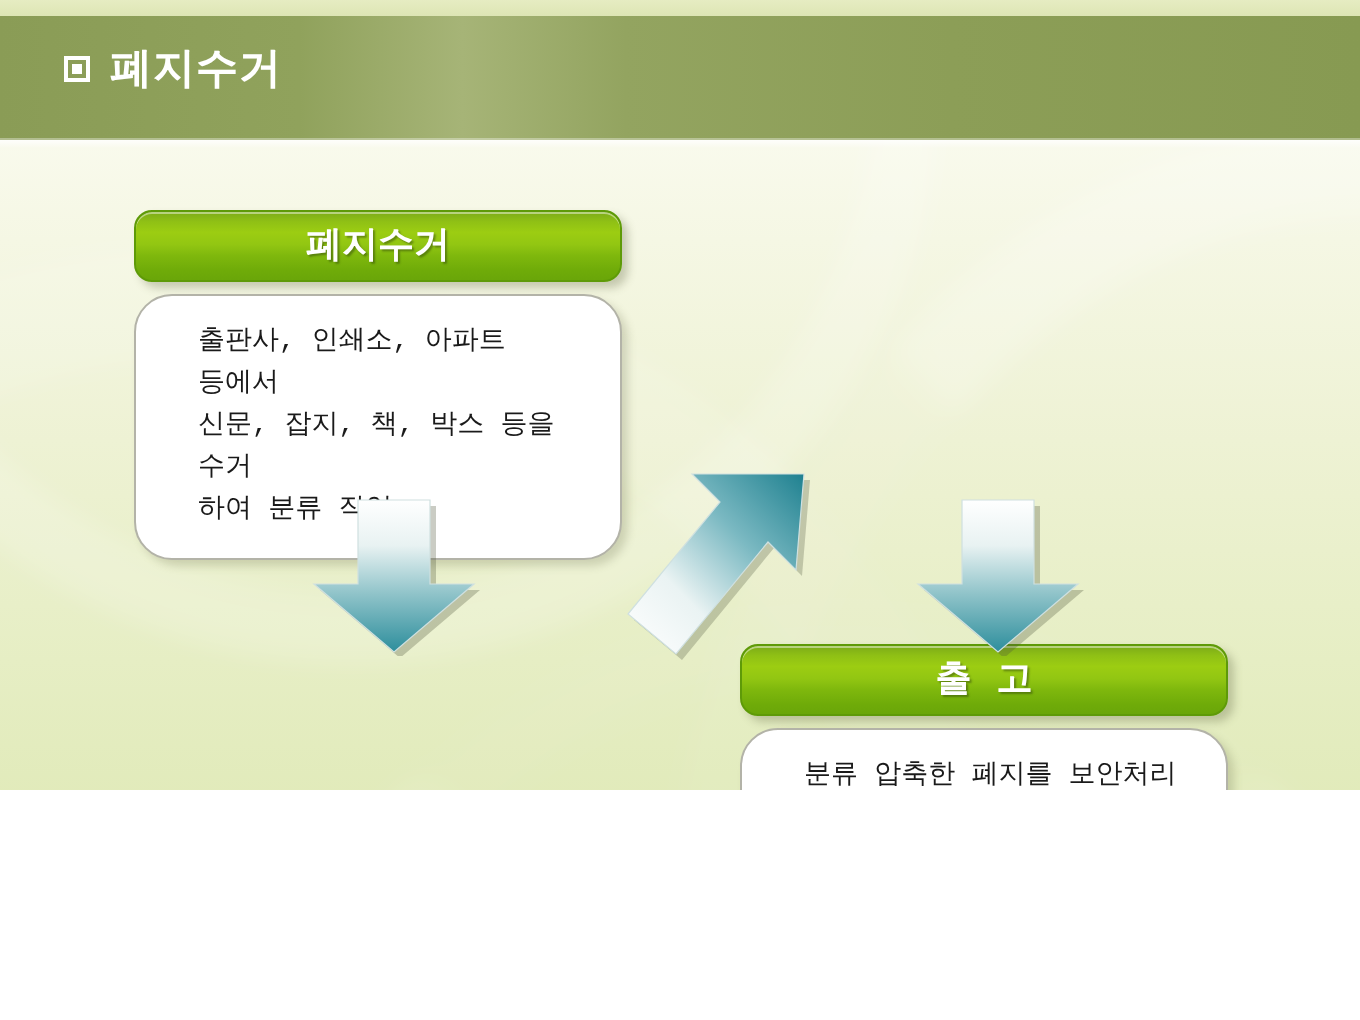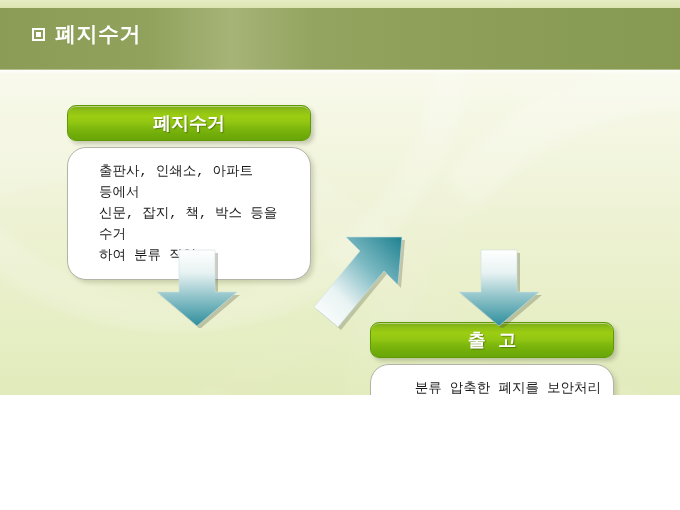--- a/index.html
+++ b/index.html
@@ -194,21 +194,21 @@
     font-size: 13.5px;
     line-height: 1.55;
     white-space: pre-line;
     word-break: keep-all;
   }
 
   
   #node-1 { left: 67px;  top: 105px; }
   #node-2 { left: 370px; top: 105px; }
   #node-3 { left: 67px;  top: 322px; }
-  #node-4 { left: 370px; top: 322px; text-align: right; }
+  #node-4 { left: 370px; top: 322px; }
 
   
   .arrow {
     position: absolute;
     pointer-events: none;
   }
   #arrow-down-left  { left: 150px; top: 248px; width: 94px; height: 80px; }
   #arrow-down-right { left: 452px; top: 248px; width: 94px; height: 80px; }
   #arrow-diagonal   { left: 306px; top: 232px; width: 112px; height: 106px; }
 </style>

